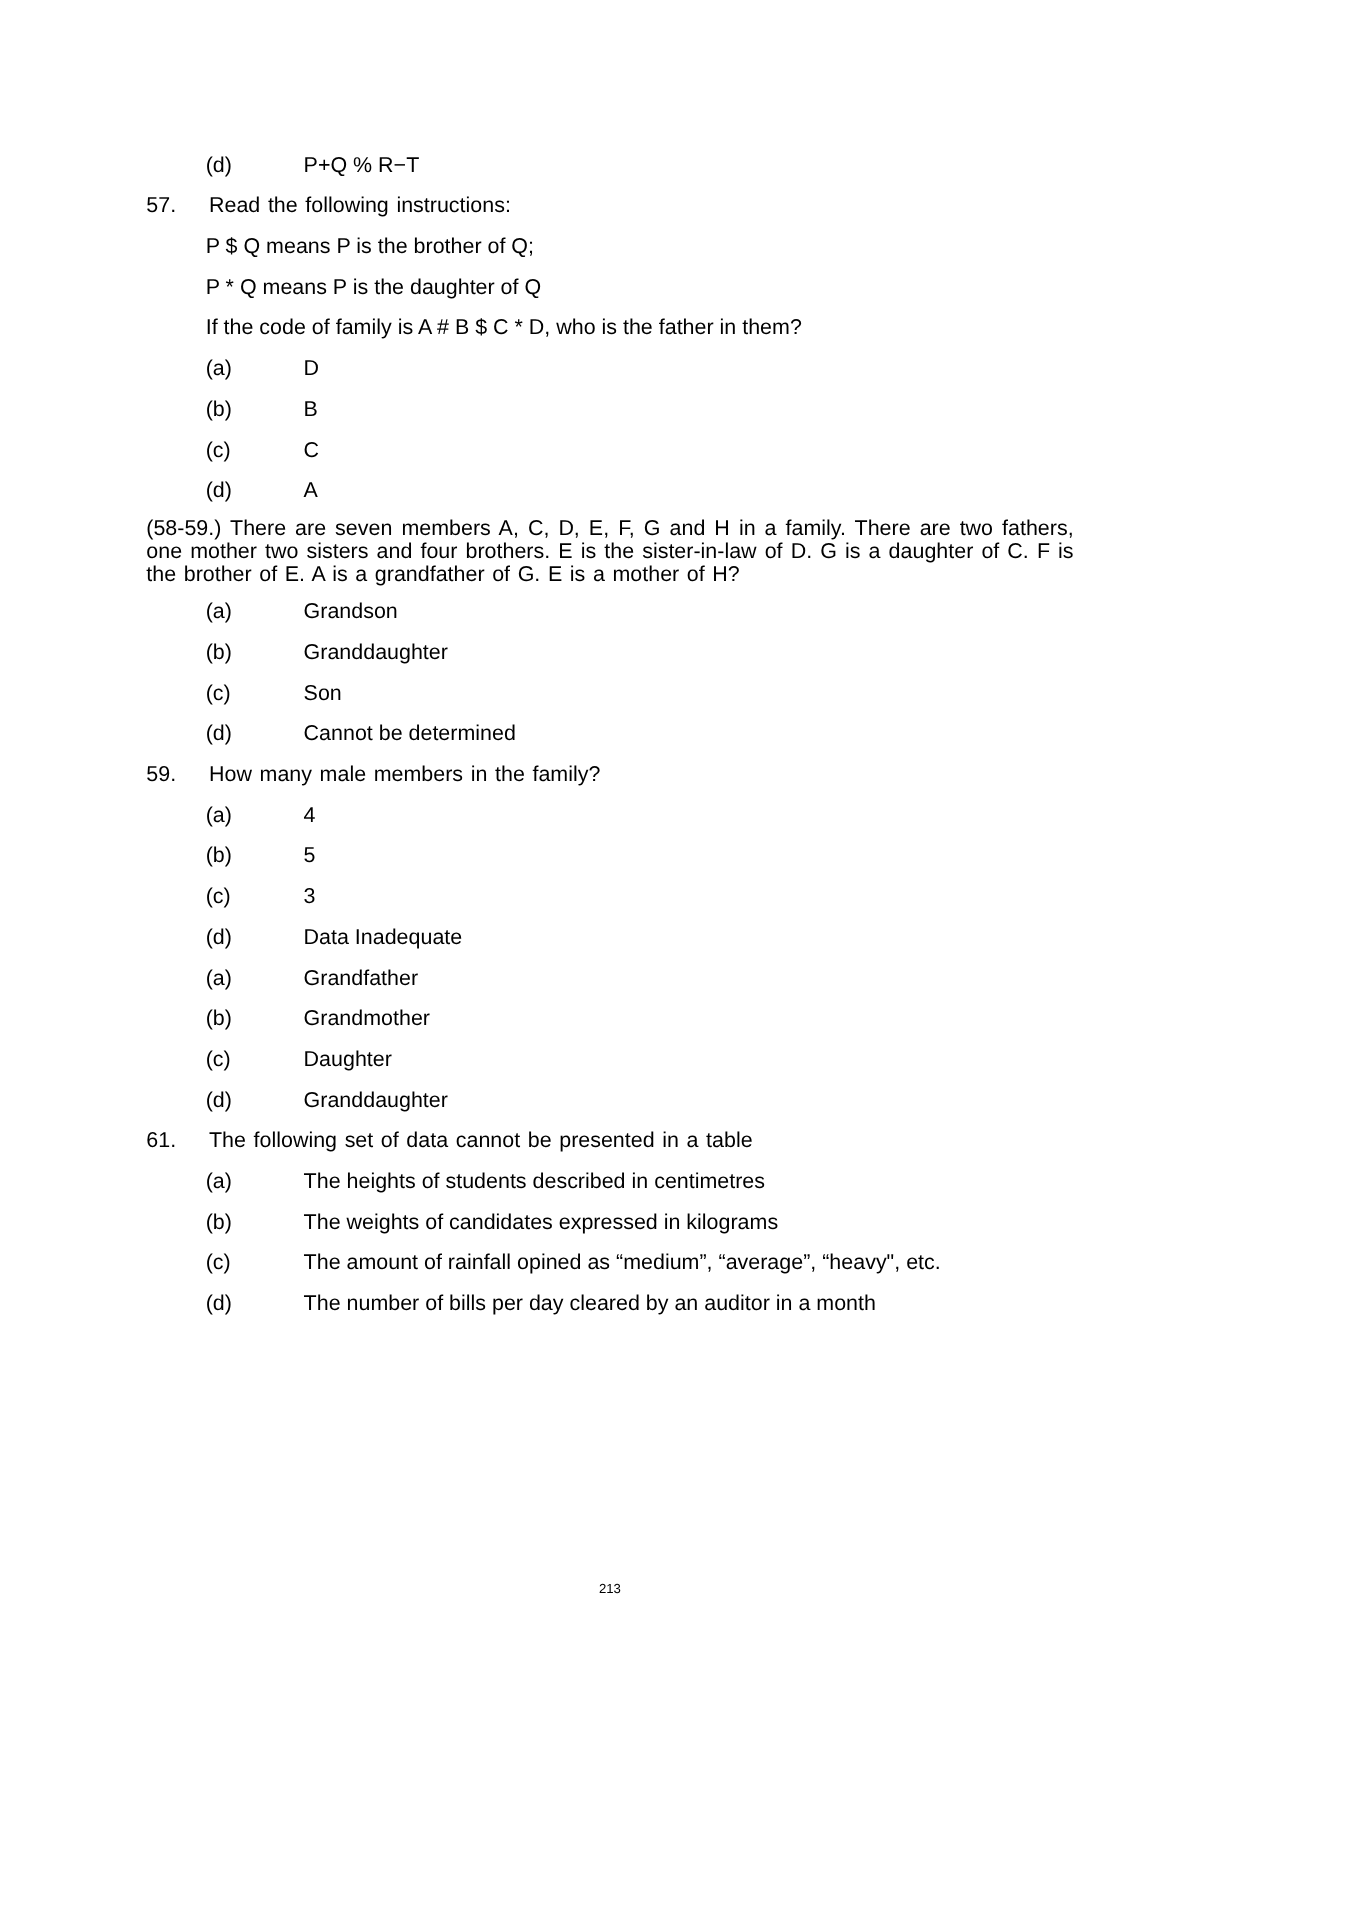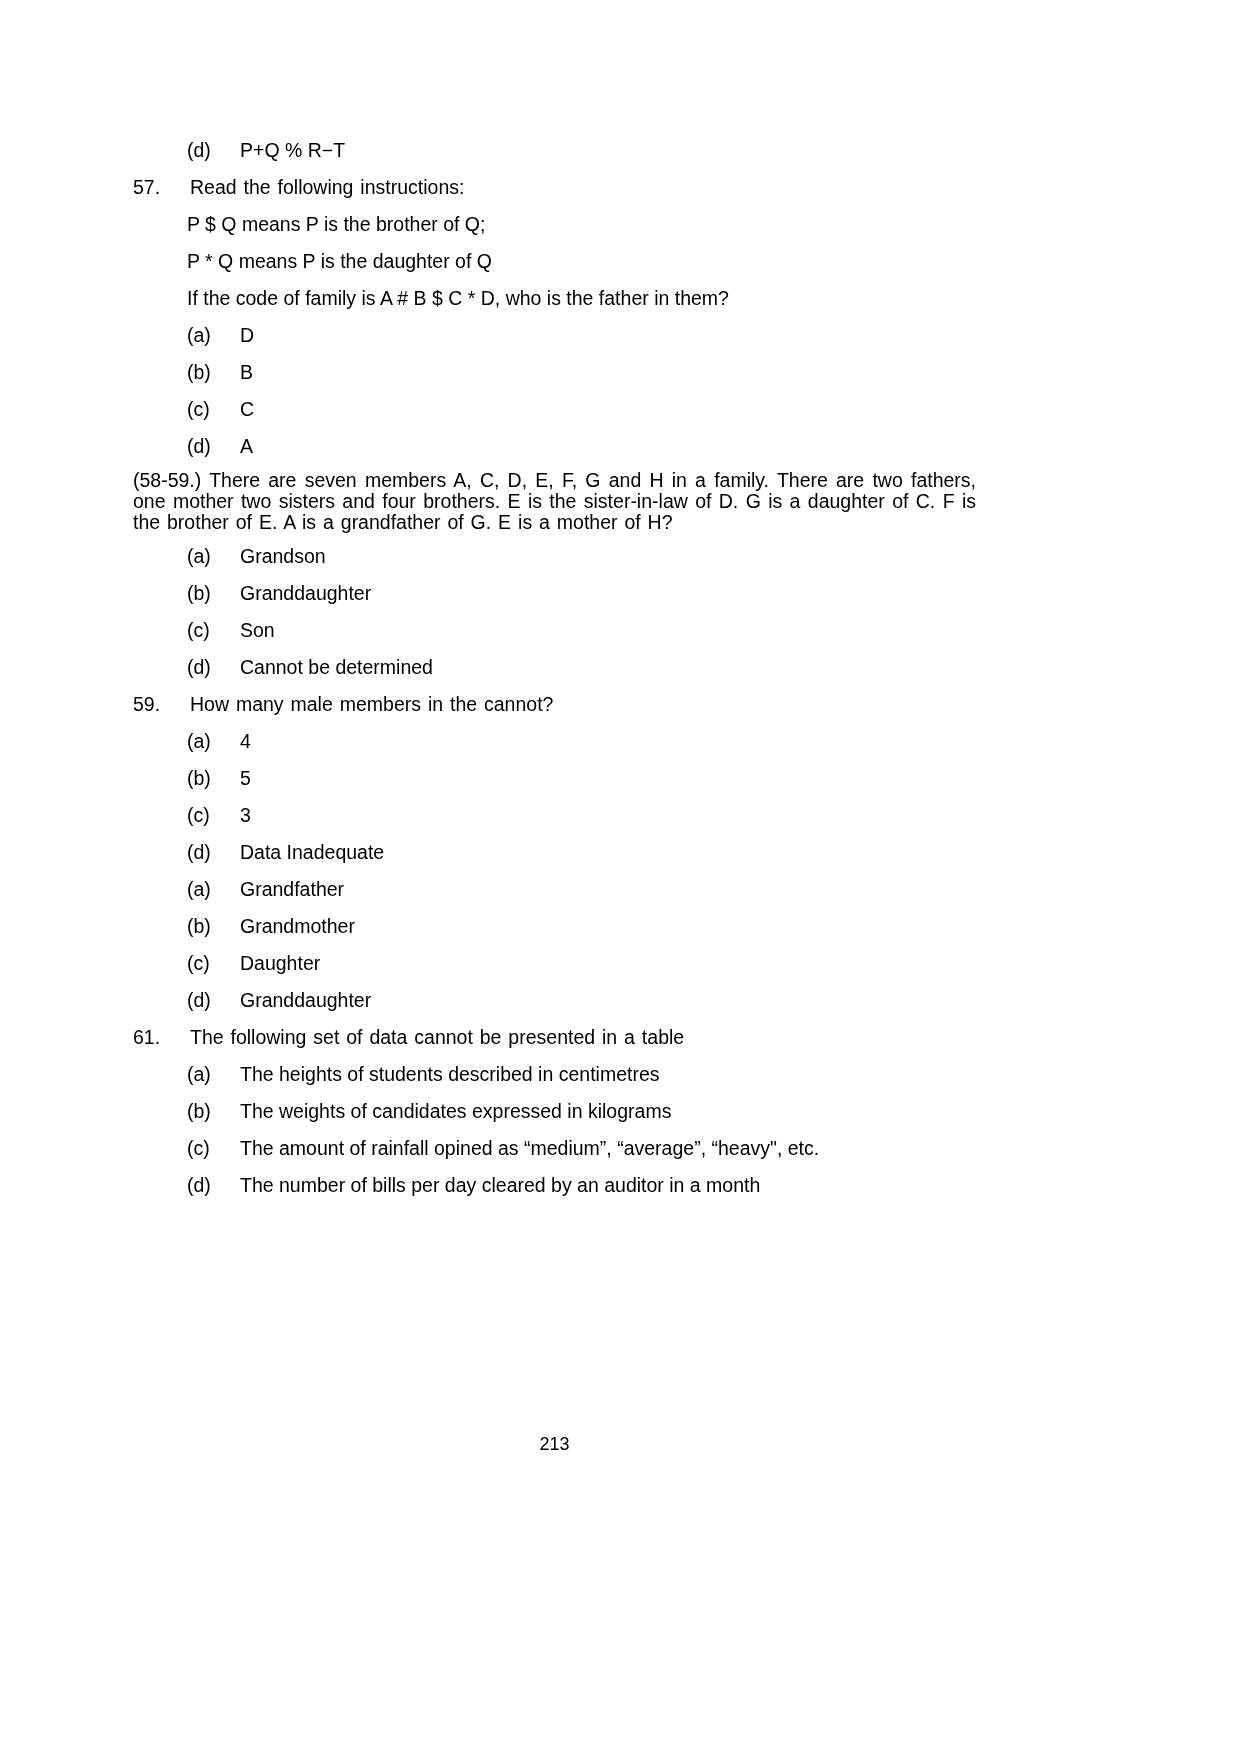--- a/index.html
+++ b/index.html
@@ -43,34 +43,35 @@
     .option-row {
       display: flex;
       line-height: 27px;
       margin-bottom: 10px;
     }
     .opt-label {
       flex: 0 0 53px;
     }
     .opt-text {
       flex: 1;
+      margin-left: 36px;
     }
     .passage {
       text-align: justify;
       word-spacing: 1.5px;
       line-height: 21px;
       margin: 0 0 10px 0;
     }
     .page-number {
       position: absolute;
       left: 133px;
       top: 1432px;
       width: 843px;
       text-align: center;
-      font-size: 18px;
+      font-size: 12px;
       line-height: 24px;
     }
   </style>
 </head>
 <body>
 
 <div class="content">
 
   <div class="option-row indent">
     <span class="opt-label">(d)</span>
@@ -124,21 +125,21 @@
       <div class="option-row indent">
         <span class="opt-label">(d)</span>
         <span class="opt-text">Cannot be determined</span>
       </div>
     </div>
   </div>
 
   <div>
     <div class="q-head line">
       <span class="q-num">59.</span>
-      <span class="q-text">How many male members in the cannot?</span>
+      <span class="q-text">How many male members in the family?</span>
     </div>
     <div>
       <div class="option-row indent">
         <span class="opt-label">(a)</span>
         <span class="opt-text">4</span>
       </div>
       <div class="option-row indent">
         <span class="opt-label">(b)</span>
         <span class="opt-text">5</span>
       </div>

